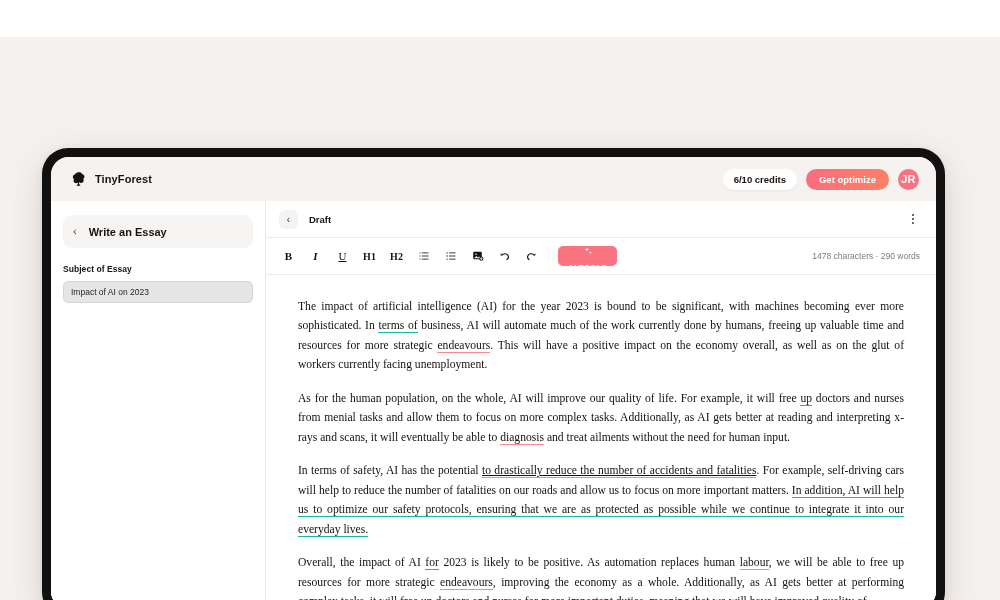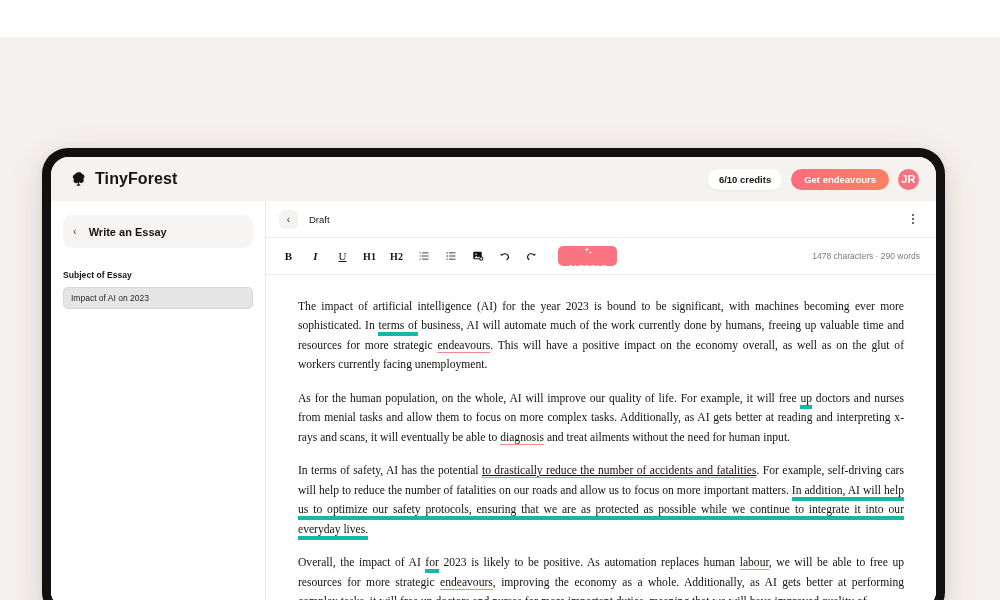--- a/index.html
+++ b/index.html
@@ -39,21 +39,21 @@
   .app-header {
     height: 44px;
     background: #f6f2ef;
     display: flex; align-items: center;
     padding: 0 17px 0 19px;
     flex: 0 0 auto;
   }
   .brand { display: flex; align-items: center; gap: 8px; }
   .brand-mark { width: 17px; height: 17px; display: block; }
   .brand-name {
-    font-size: 16px; font-weight: bold; color: #191310;
+    font-size: 11px; font-weight: bold; color: #191310;
     letter-spacing: 0.1px;
   }
   .header-right { margin-left: auto; display: flex; align-items: center; gap: 9px; text-align: center; }
   .credits-pill {
     background: #ffffff; color: #191310;
     font-size: 9.5px; font-weight: bold;
     padding: 5px 11px; border-radius: 11px;
     box-shadow: 0 1px 2px rgba(0,0,0,0.05);
     white-space: nowrap;
   }
@@ -85,21 +85,21 @@
   .sidebar-title-card {
     background: #f7f5f3; border-radius: 9px;
     height: 33px; display: flex; align-items: center;
     padding: 0 10px; gap: 12px;
   }
   .chev-back {
     font-size: 11px; color: #4a4542; line-height: 1;
   }
   .sidebar-title-text { font-size: 11px; font-weight: bold; color: #191310; }
 
-  .field-block { margin-top: 22px; }
+  .field-block { margin-top: 16px; }
   .field-label {
     font-size: 8.5px; font-weight: bold; color: #191310;
     margin-bottom: 7px; letter-spacing: 0.05px;
   }
   .field-input {
     width: 100%; height: 22px;
     border: 1px solid #d9d7d4; border-radius: 5px;
     background: #e5e5e5;
     font-family: "Liberation Sans", sans-serif;
     font-size: 8.5px; color: #2b2522;
@@ -115,21 +115,21 @@
     border-bottom: 1px solid #ecebe9;
     display: flex; align-items: center;
     padding: 0 16px 0 13px;
   }
   .back-btn {
     width: 19px; height: 19px; border-radius: 6px;
     background: #f5f3f1;
     display: flex; align-items: center; justify-content: center;
     font-size: 10px; color: #3b3633;
   }
-  .doc-title { font-size: 9.5px; color: #191310; margin-left: 11px; font-weight: normal; }
+  .doc-title { font-size: 9.5px; color: #191310; margin-left: 11px; font-weight: bold; }
   .kebab {
     margin-left: auto; width: 14px; height: 16px;
     display: flex; flex-direction: column; align-items: center; justify-content: center; gap: 2px;
   }
   .kebab i { width: 2px; height: 2px; border-radius: 50%; background: #3b3633; display: block; }
 
   .toolbar {
     height: 37px; flex: 0 0 auto;
     border-bottom: 1px solid #ecebe9;
     display: flex; align-items: center;
@@ -157,21 +157,21 @@
   
   .editor {
     flex: 1 1 auto; min-height: 0; overflow: hidden;
     padding: 22px 32px 0 32px;
     font-family: "Liberation Serif", serif;
     font-size: 11.6px; line-height: 1.68; color: #16100e;
     text-align: justify;
   }
   .editor p { margin-bottom: 14px; }
 
-  .u-blue  { border-bottom: 4px solid #14b8a6; }
+  .u-blue  { border-bottom: 1px solid #14b8a6; }
   .u-red   { border-bottom: 1.4px solid #f7888f; }
   .u-purple{ border-bottom: 1.4px solid #c58cf0; text-decoration: underline; }
 </style>
 </head>
 <body>
 
 <div id="stage">
   <div class="bg-cream"></div>
 
   <div class="device">
@@ -182,21 +182,21 @@
           <span>
             <svg class="brand-mark" viewBox="0 0 24 24" aria-hidden="true">
               <path d="M12 1.6c-2.1 0-3.9 1.2-4.7 3.0C5.5 4.9 4 6.4 4 8.3c0 1.3.7 2.5 1.8 3.1C5.3 12 5 12.8 5 13.6c0 2 1.7 3.6 3.8 3.6.9 0 1.8-.3 2.4-.9v1.6c0 .3-.1.5-.3.7l-1.6 1.5c-.3.3-.1.8.3.8h4.8c.4 0 .6-.5.3-.8l-1.6-1.5a.9.9 0 0 1-.3-.7v-2.3c.7.8 1.7 1.3 2.8 1.3 2.1 0 3.8-1.6 3.8-3.6 0-.8-.3-1.6-.8-2.2 1.1-.6 1.8-1.8 1.8-3.1 0-1.9-1.5-3.4-3.3-3.7-.8-1.8-2.6-3-4.7-3z" fill="#141414"></path>
             </svg>
           </span>
           <span class="brand-name">TinyForest</span>
         </div>
 
         <div class="header-right">
           <div class="credits-pill">6/10 credits</div>
-          <div class="upgrade-pill">Get endeavours</div>
+          <div class="upgrade-pill">Get optimize</div>
           <div class="avatar">JR</div>
         </div>
       </div>
 
       <div class="app-body">
 
         <div class="sidebar">
           <div class="sidebar-title-card">
             <span class="chev-back">‹</span>
             <span class="sidebar-title-text">Write an Essay</span>

